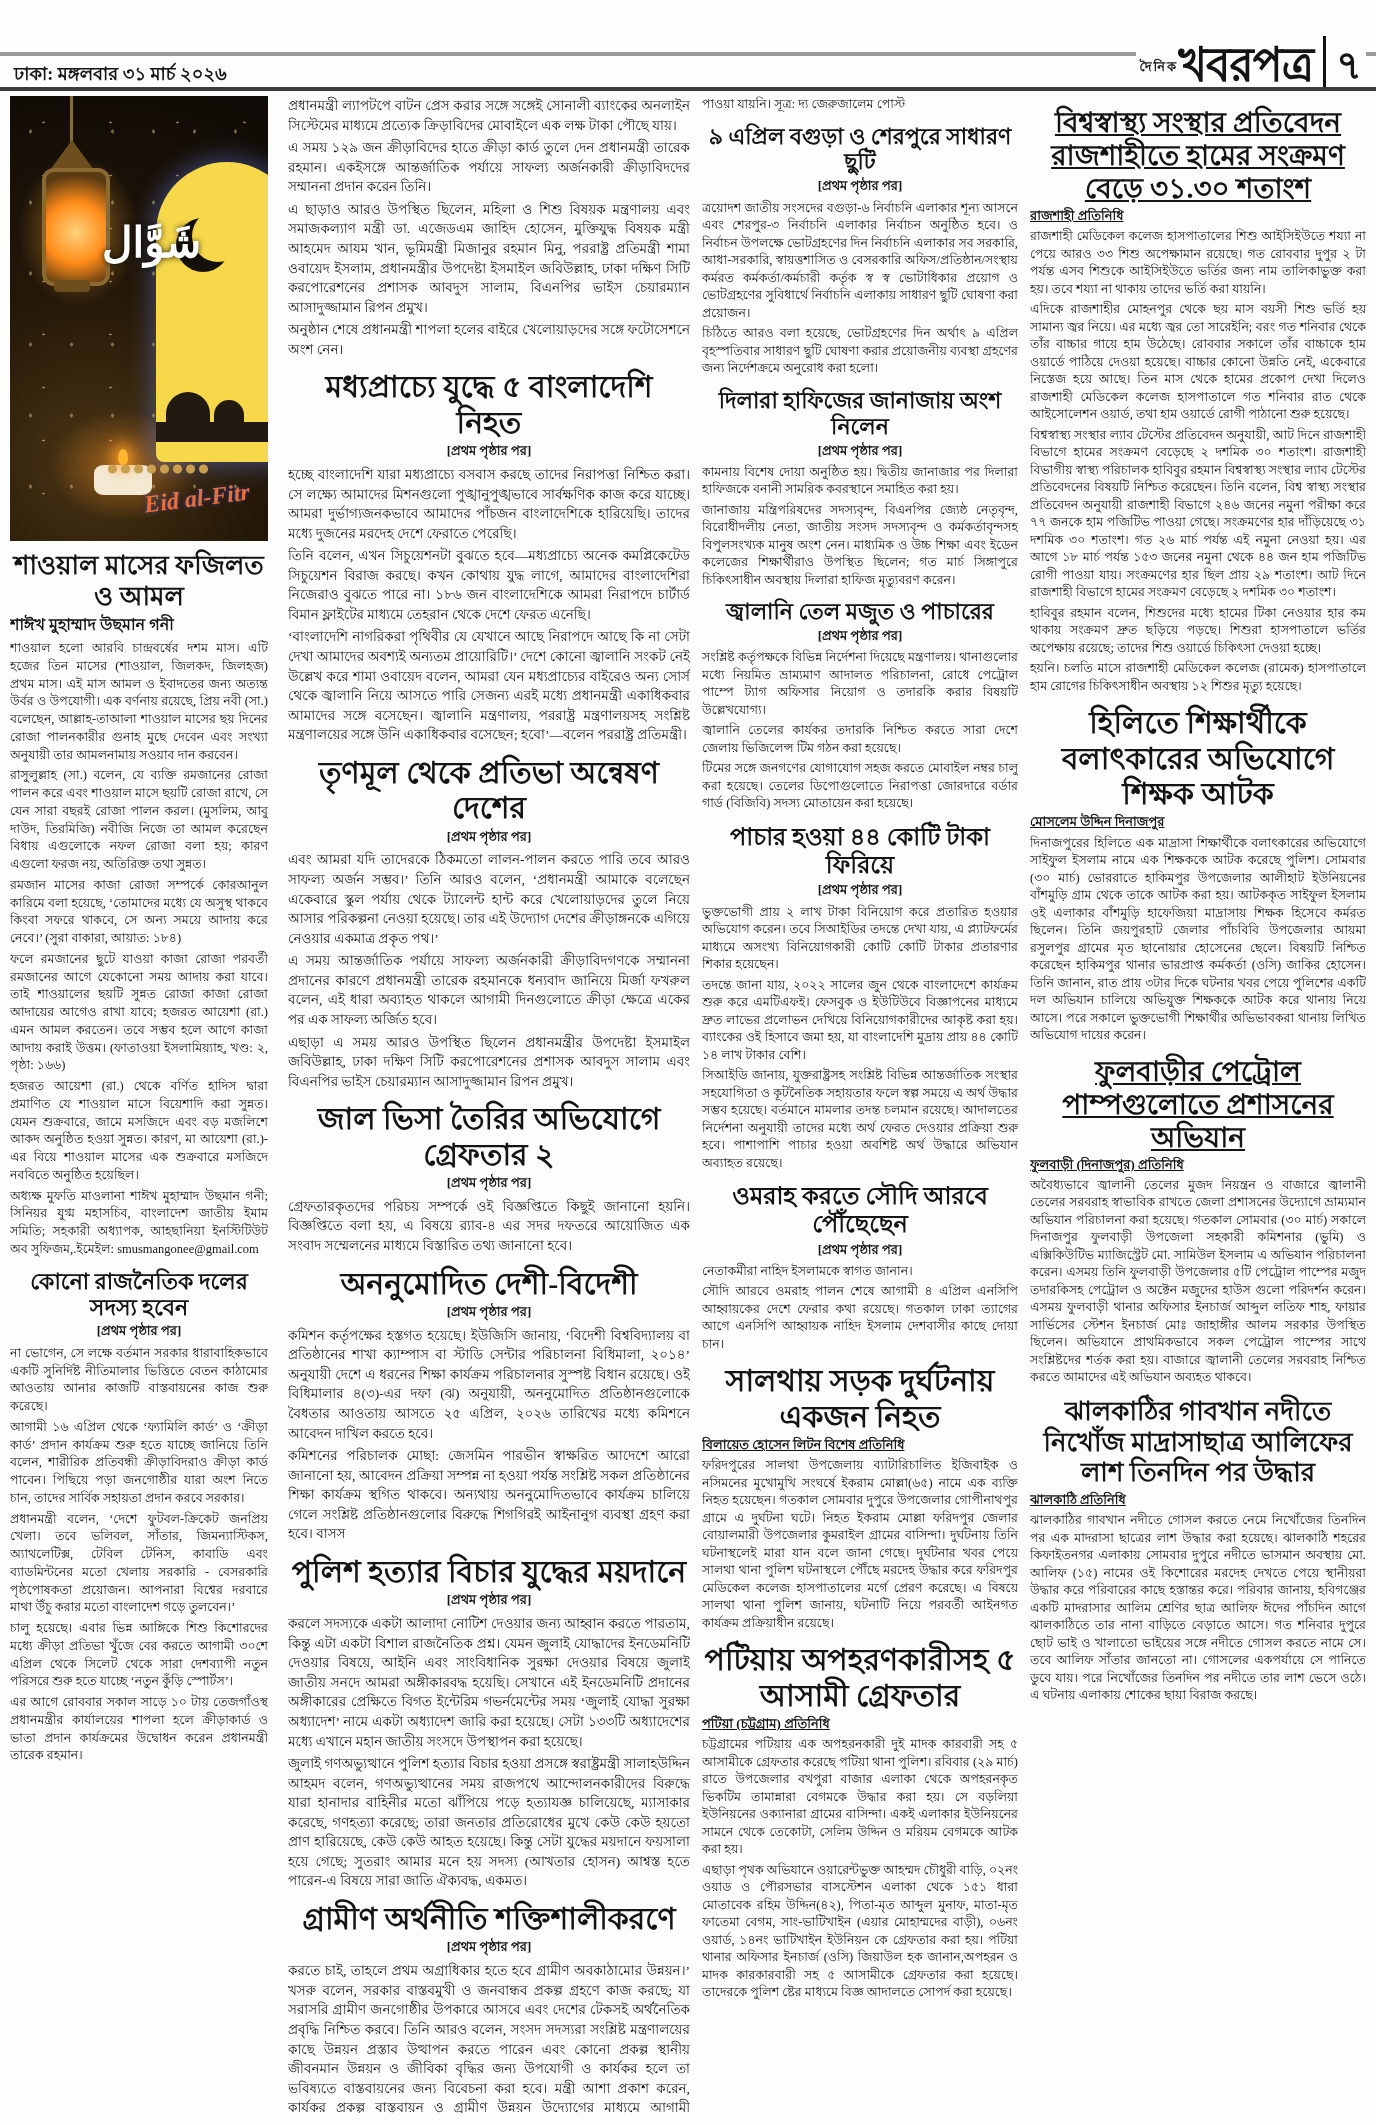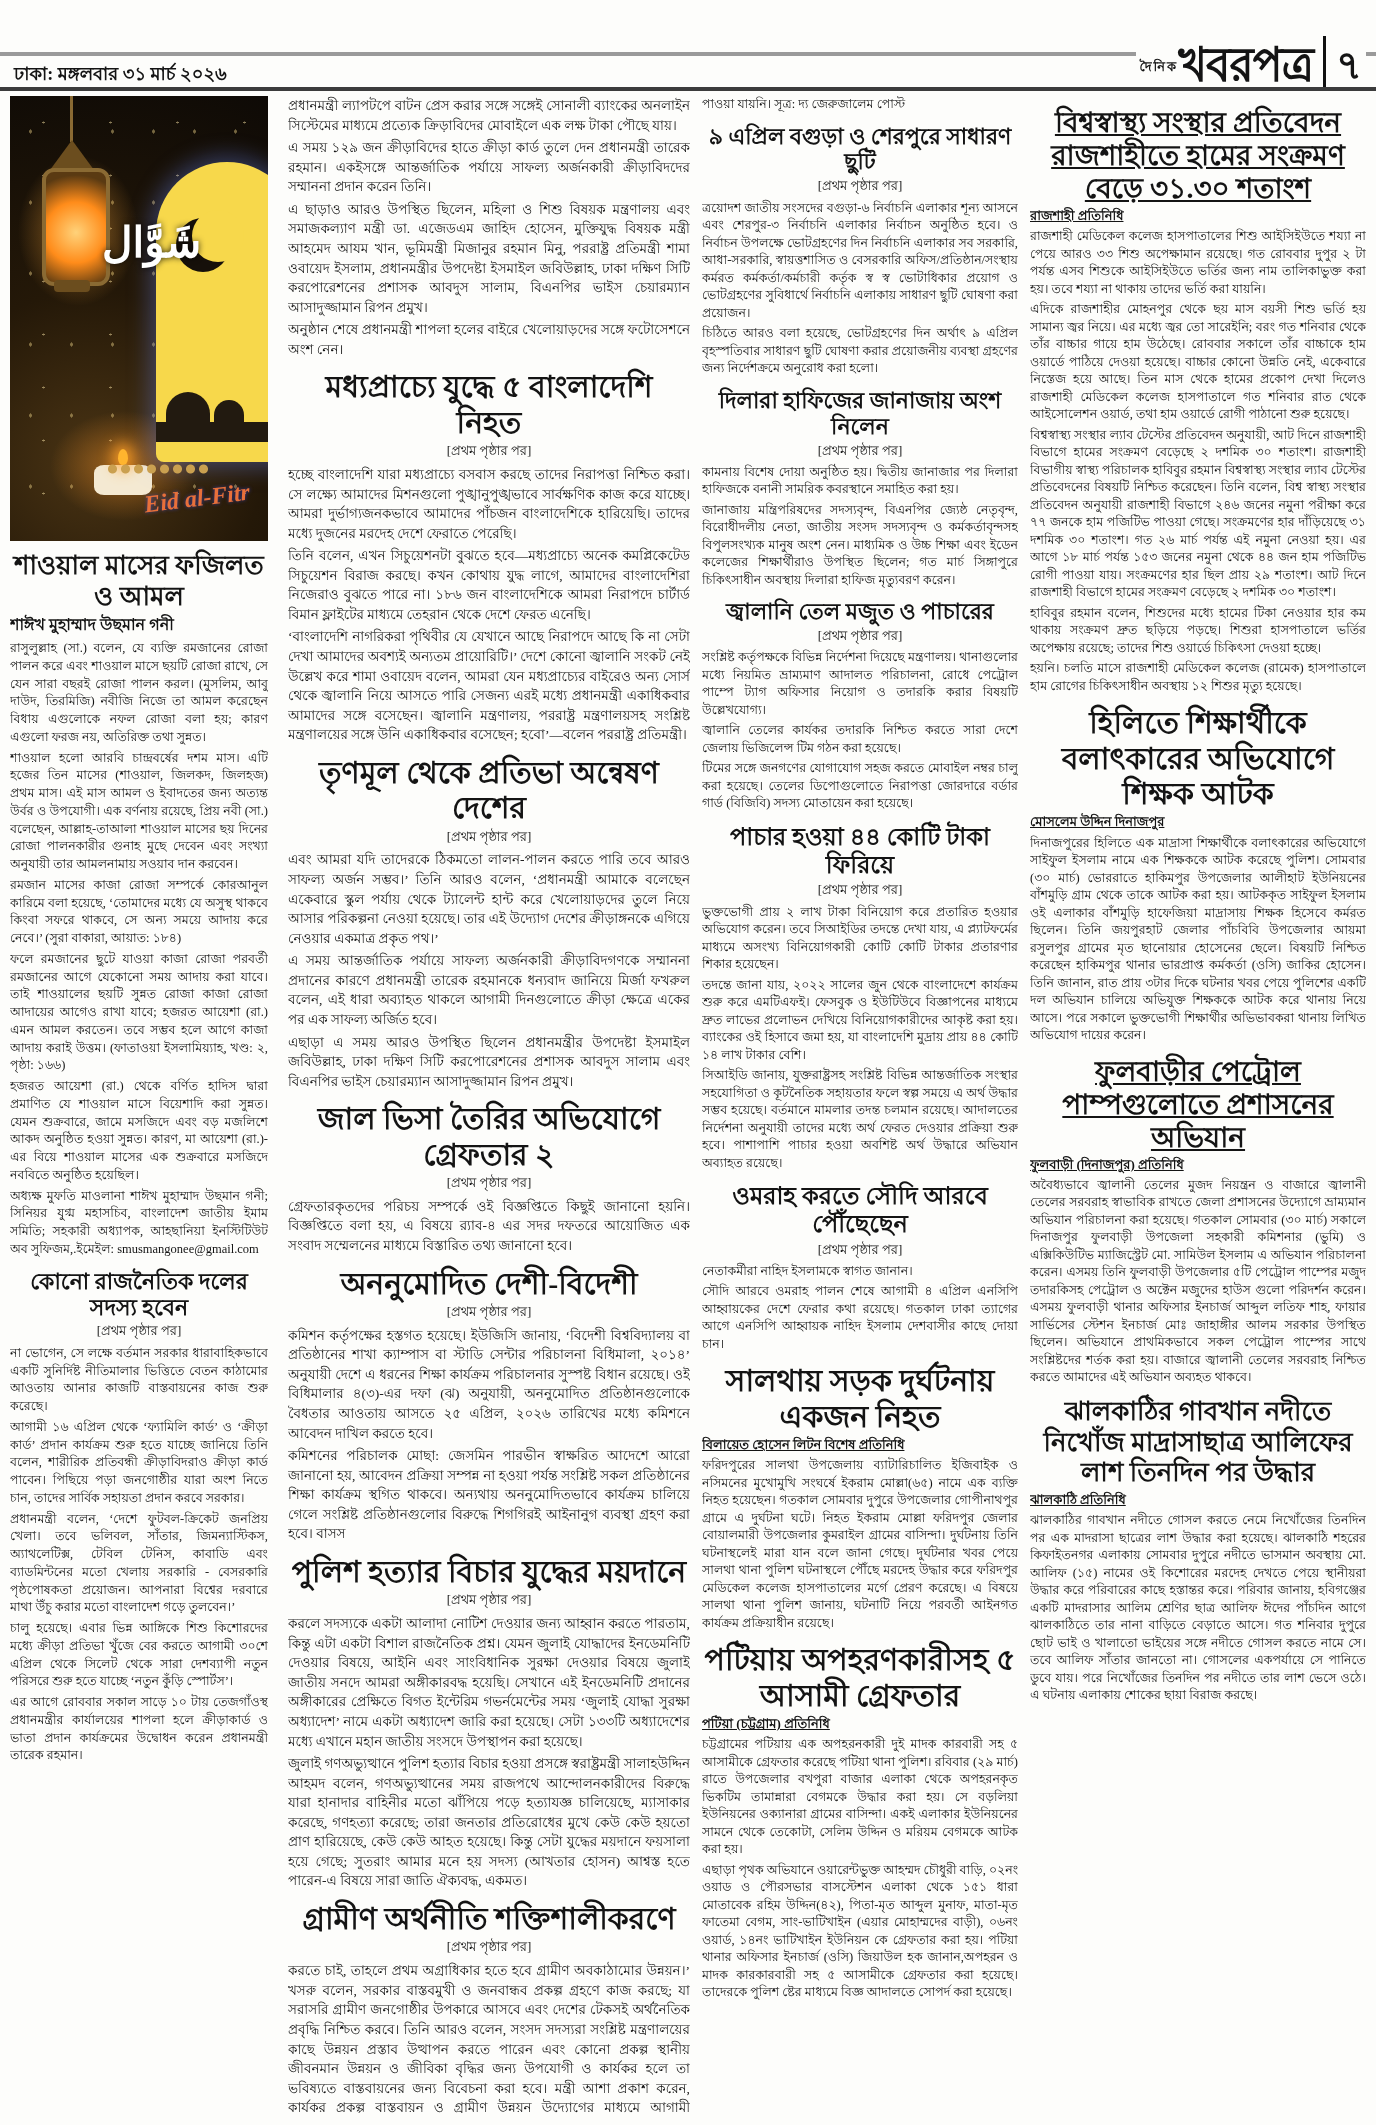--- a/index.html
+++ b/index.html
@@ -18,21 +18,21 @@
   .pageno{font-size:40px;font-weight:900;line-height:1;padding-bottom:2px;}
   
   .col{position:absolute;top:96px;height:2020px;overflow:hidden;}
   .c1{left:10px;width:258px;font-size:12.5px;line-height:1.42;}
   .c2{left:288px;width:402px;font-size:13.5px;line-height:1.45;}
   .c3{left:702px;width:316px;font-size:12.5px;line-height:1.4;}
   .c4{left:1030px;width:336px;font-size:12.5px;line-height:1.4;}
   .art{margin-bottom:6px;}
   .hl{font-weight:900;text-align:center;line-height:1.18;margin:10px 2px 2px;letter-spacing:0;} .s30{font-size:30px;} .s28{font-size:28px;text-decoration:underline;}
   .s26{font-size:26px;} .s24{font-size:24px;} .s22{font-size:22px;}
-  .cont{font-weight:normal;text-align:center;font-size:13px;margin:0 0 4px;}
+  .cont{font-weight:bold;text-align:center;font-size:13px;margin:0 0 4px;}
   .byline{font-weight:bold;font-size:13px;margin:2px 0 3px;}
   .byline.u{text-decoration:underline;}
   .byline.big{font-size:16px;text-decoration:none;}
   .para{margin:0 0 3px;text-align:justify;}
   
   .photo{position:relative;width:258px;height:445px;overflow:hidden;
          background:radial-gradient(circle at 32% 82%, #4a3414 0%, #241808 42%, #0e0a06 100%);}
   .stars{position:absolute;left:0;top:0;width:100%;height:100%;
          background-image:radial-gradient(#ffe9a8 1px,transparent 1.5px),radial-gradient(#d9c07a 1px,transparent 1.5px);
          background-size:67px 53px,41px 71px;opacity:.5;}
@@ -99,22 +99,22 @@
         <div class="m-base"></div>
       </div>
       <span class="arabic">شَوَّال</span>
       <div class="beads"></div>
       <span class="eid-script">Eid al-Fitr</span>
     </div>
     <div>
         <article class="art">
           <h2 class="hl s26">শাওয়াল মাসের ফজিলত ও আমল</h2>
           <div class="byline big">শাঈখ মুহাম্মাদ উছমান গনী</div>
+          <p class="para">শাওয়াল হলো আরবি চান্দ্রবর্ষের দশম মাস। এটি হজের তিন মাসের (শাওয়াল, জিলকদ, জিলহজ) প্রথম মাস। এই মাস আমল ও ইবাদতের জন্য অত্যন্ত উর্বর ও উপযোগী। এক বর্ণনায় রয়েছে, প্রিয় নবী (সা.) বলেছেন, আল্লাহ-তাআলা শাওয়াল মাসের ছয় দিনের রোজা পালনকারীর গুনাহ মুছে দেবেন এবং সংখ্যা অনুযায়ী তার আমলনামায় সওয়াব দান করবেন।</p>
           <p class="para">রাসুলুল্লাহ (সা.) বলেন, যে ব্যক্তি রমজানের রোজা পালন করে এবং শাওয়াল মাসে ছয়টি রোজা রাখে, সে যেন সারা বছরই রোজা পালন করল। (মুসলিম, আবু দাউদ, তিরমিজি) নবীজি নিজে তা আমল করেছেন বিধায় এগুলোকে নফল রোজা বলা হয়; কারণ এগুলো ফরজ নয়, অতিরিক্ত তথা সুন্নত।</p>
-          <p class="para">শাওয়াল হলো আরবি চান্দ্রবর্ষের দশম মাস। এটি হজের তিন মাসের (শাওয়াল, জিলকদ, জিলহজ) প্রথম মাস। এই মাস আমল ও ইবাদতের জন্য অত্যন্ত উর্বর ও উপযোগী। এক বর্ণনায় রয়েছে, প্রিয় নবী (সা.) বলেছেন, আল্লাহ-তাআলা শাওয়াল মাসের ছয় দিনের রোজা পালনকারীর গুনাহ মুছে দেবেন এবং সংখ্যা অনুযায়ী তার আমলনামায় সওয়াব দান করবেন।</p>
           <p class="para">রমজান মাসের কাজা রোজা সম্পর্কে কোরআনুল কারিমে বলা হয়েছে, ‘তোমাদের মধ্যে যে অসুস্থ থাকবে কিংবা সফরে থাকবে, সে অন্য সময়ে আদায় করে নেবে।’ (সুরা বাকারা, আয়াত: ১৮৪)</p>
           <p class="para">ফলে রমজানের ছুটে যাওয়া কাজা রোজা পরবর্তী রমজানের আগে যেকোনো সময় আদায় করা যাবে। তাই শাওয়ালের ছয়টি সুন্নত রোজা কাজা রোজা আদায়ের আগেও রাখা যাবে; হজরত আয়েশা (রা.) এমন আমল করতেন। তবে সম্ভব হলে আগে কাজা আদায় করাই উত্তম। (ফাতাওয়া ইসলামিয়্যাহ, খণ্ড: ২, পৃষ্ঠা: ১৬৬)</p>
           <p class="para">হজরত আয়েশা (রা.) থেকে বর্ণিত হাদিস দ্বারা প্রমাণিত যে শাওয়াল মাসে বিয়েশাদি করা সুন্নত। যেমন শুক্রবারে, জামে মসজিদে এবং বড় মজলিশে আকদ অনুষ্ঠিত হওয়া সুন্নত। কারণ, মা আয়েশা (রা.)-এর বিয়ে শাওয়াল মাসের এক শুক্রবারে মসজিদে নববিতে অনুষ্ঠিত হয়েছিল।</p>
           <p class="para">অধ্যক্ষ মুফতি মাওলানা শাঈখ মুহাম্মাদ উছমান গনী; সিনিয়র যুগ্ম মহাসচিব, বাংলাদেশ জাতীয় ইমাম সমিতি; সহকারী অধ্যাপক, আহছানিয়া ইনস্টিটিউট অব সুফিজম,.ইমেইল: smusmangonee@gmail.com</p>
         </article>
         <article class="art">
           <h2 class="hl s22">কোনো রাজনৈতিক দলের সদস্য হবেন</h2>
           <div class="cont">[প্রথম পৃষ্ঠার পর]</div>
           <p class="para">না ভোগেন, সে লক্ষে বর্তমান সরকার ধারাবাহিকভাবে একটি সুনির্দিষ্ট নীতিমালার ভিত্তিতে বেতন কাঠামোর আওতায় আনার কাজটি বাস্তবায়নের কাজ শুরু করেছে।</p>
           <p class="para">আগামী ১৬ এপ্রিল থেকে ‘ফ্যামিলি কার্ড’ ও ‘ক্রীড়া কার্ড’ প্রদান কার্যক্রম শুরু হতে যাচ্ছে জানিয়ে তিনি বলেন, শারীরিক প্রতিবন্ধী ক্রীড়াবিদরাও ক্রীড়া কার্ড পাবেন। পিছিয়ে পড়া জনগোষ্ঠীর যারা অংশ নিতে চান, তাদের সার্বিক সহায়তা প্রদান করবে সরকার।</p>

